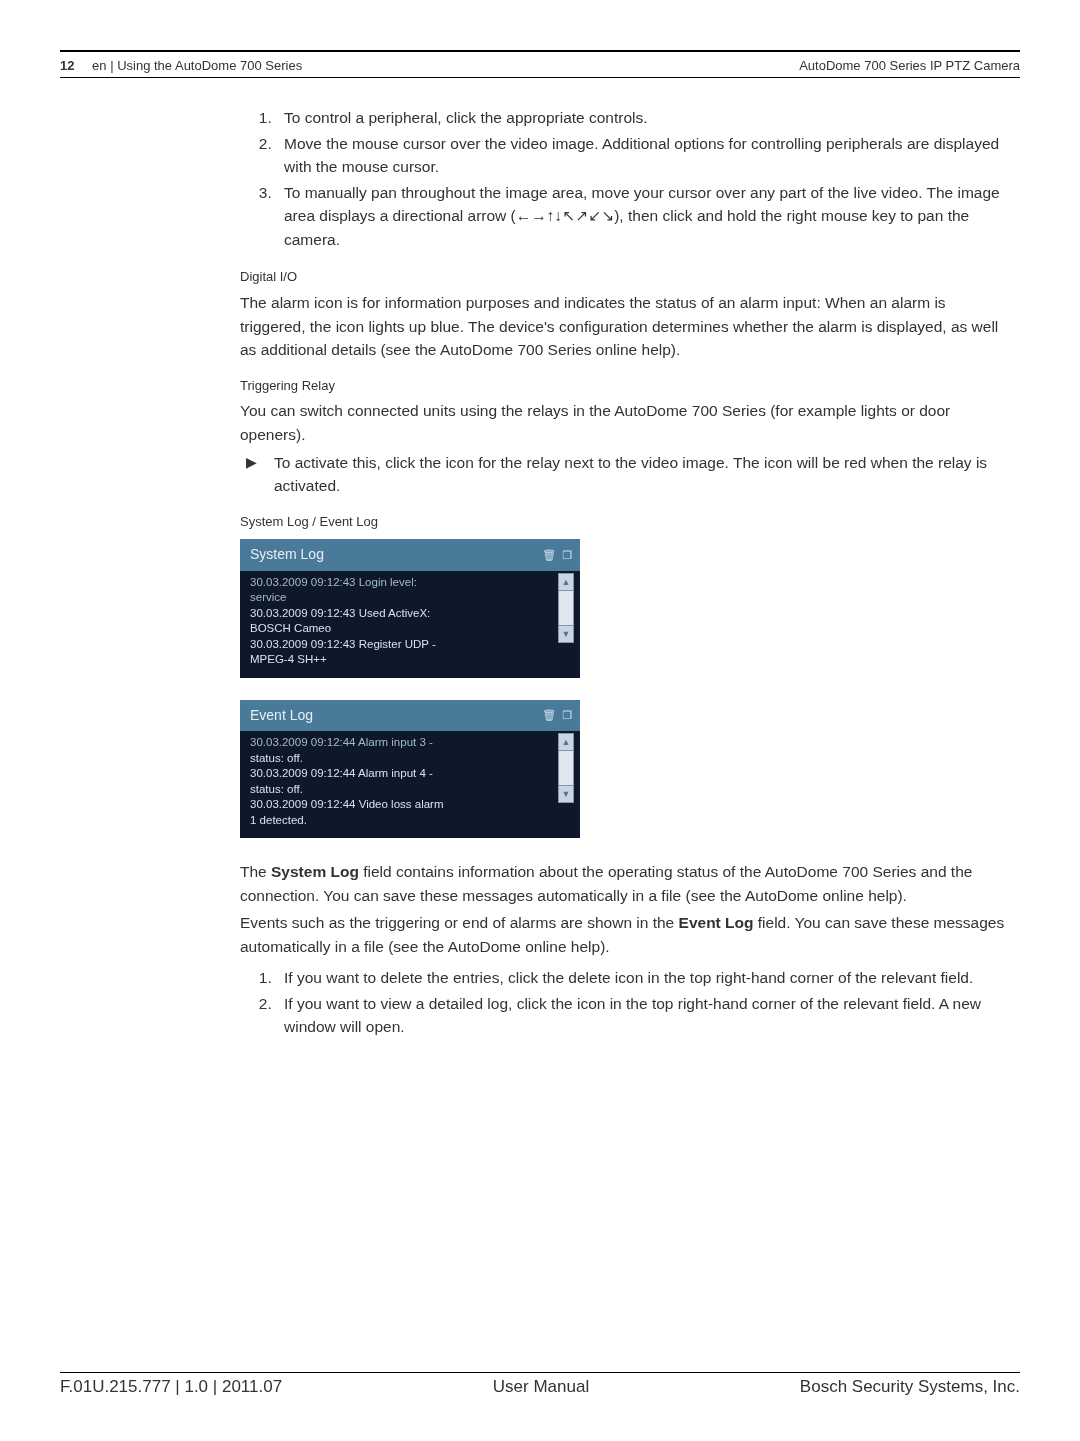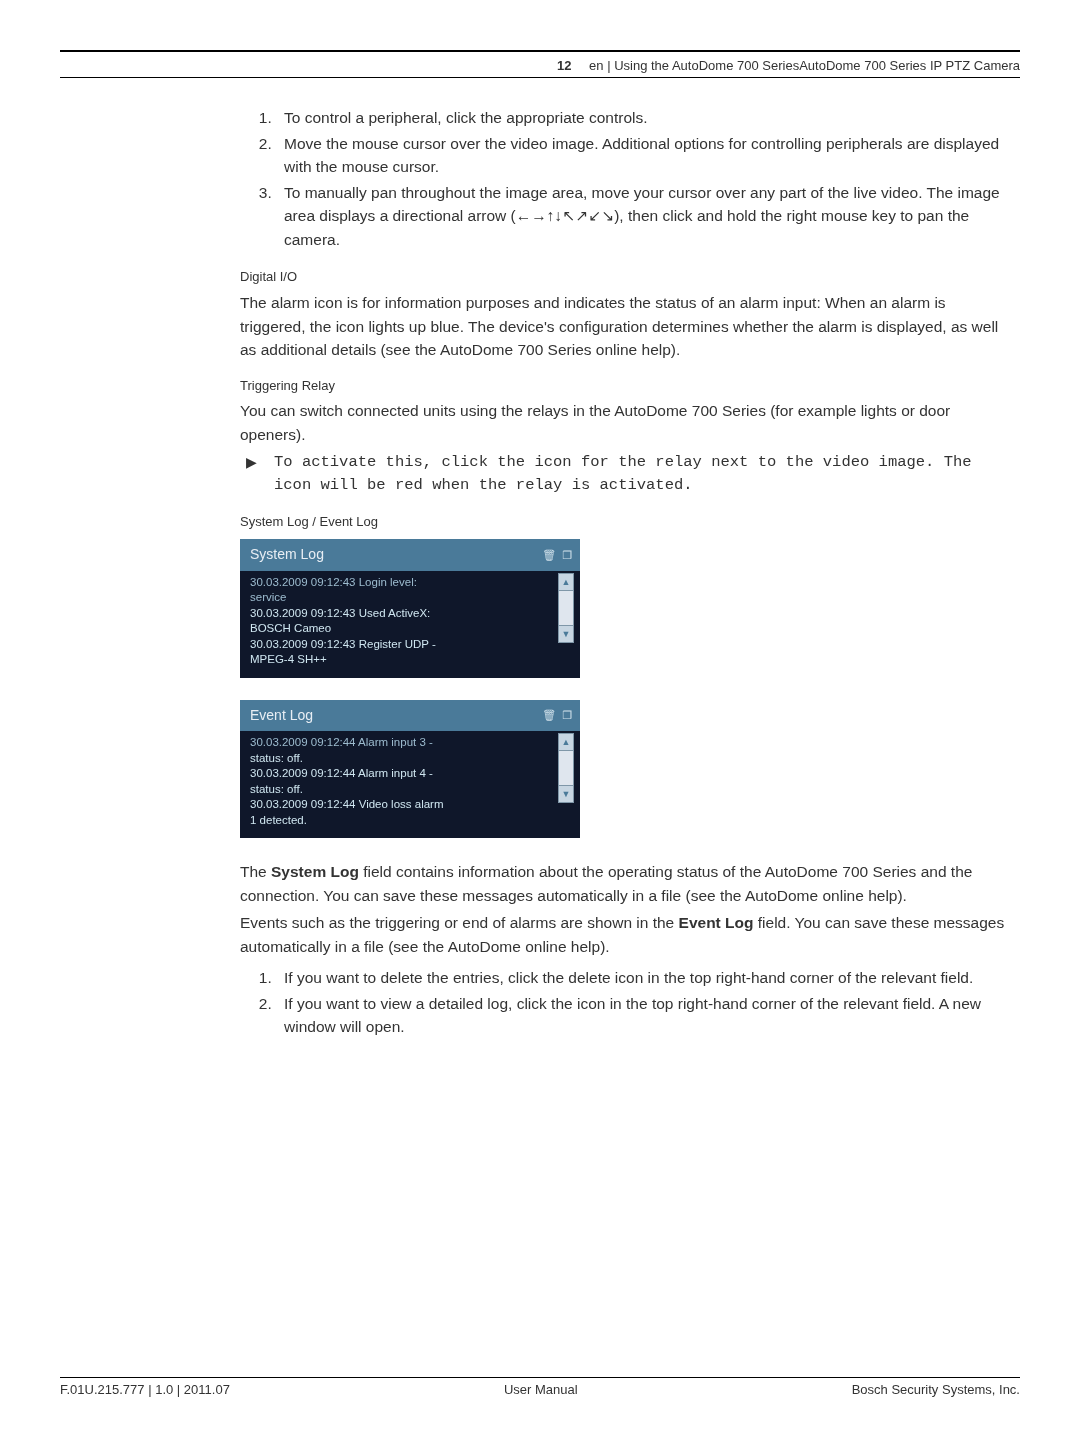--- a/index.html
+++ b/index.html
@@ -19,21 +19,21 @@
     box-sizing: border-box;
     padding: 50px 60px 0 60px;
   }
   .hr-top {
     border: none;
     border-top: 2px solid #000;
     margin: 0 0 6px 0;
   }
   .header-row {
     display: flex;
-    justify-content: flex-end;
+    justify-content: space-between;
     font-size: 13px;
     color: #333;
     padding-bottom: 4px;
   }
   .header-left b { font-weight: bold; }
   .hr-thin {
     border: none;
     border-top: 1px solid #000;
     margin: 0 0 28px 0;
   }
@@ -63,21 +63,21 @@
     display: flex;
     align-items: flex-start;
     margin: 2px 0 10px 0;
   }
   .bullet-sym {
     width: 28px;
     padding-left: 6px;
     font-size: 14px;
     line-height: 1.6;
   }
-  .bullet-txt { flex: 1; font-family: Liberation Mono, monospace; }
+  .bullet-txt { flex: 1; }
   .log-box {
     width: 340px;
     margin: 8px 0 22px 0;
   }
   .log-title {
     background: #4a7a99;
     color: #e8eef4;
     font-size: 14px;
     padding: 5px 8px 5px 10px;
     display: flex;
@@ -128,21 +128,21 @@
   .footer {
     position: absolute;
     left: 60px;
     right: 60px;
     bottom: 44px;
   }
   .footer hr { border: none; border-top: 1px solid #000; margin-bottom: 4px; }
   .footer-row {
     display: flex;
     justify-content: space-between;
-    font-size: 13px;
+    font-size: 17px;
     color: #333;
   }
   .trash-icon::before { content: "🗑"; font-size: 11px; color: #cfe0ea; }
   .window-icon::before { content: "❐"; font-size: 11px; color: #cfe0ea; }
 </style>
 </head>
 <body>
 
 <div class="page">
 

